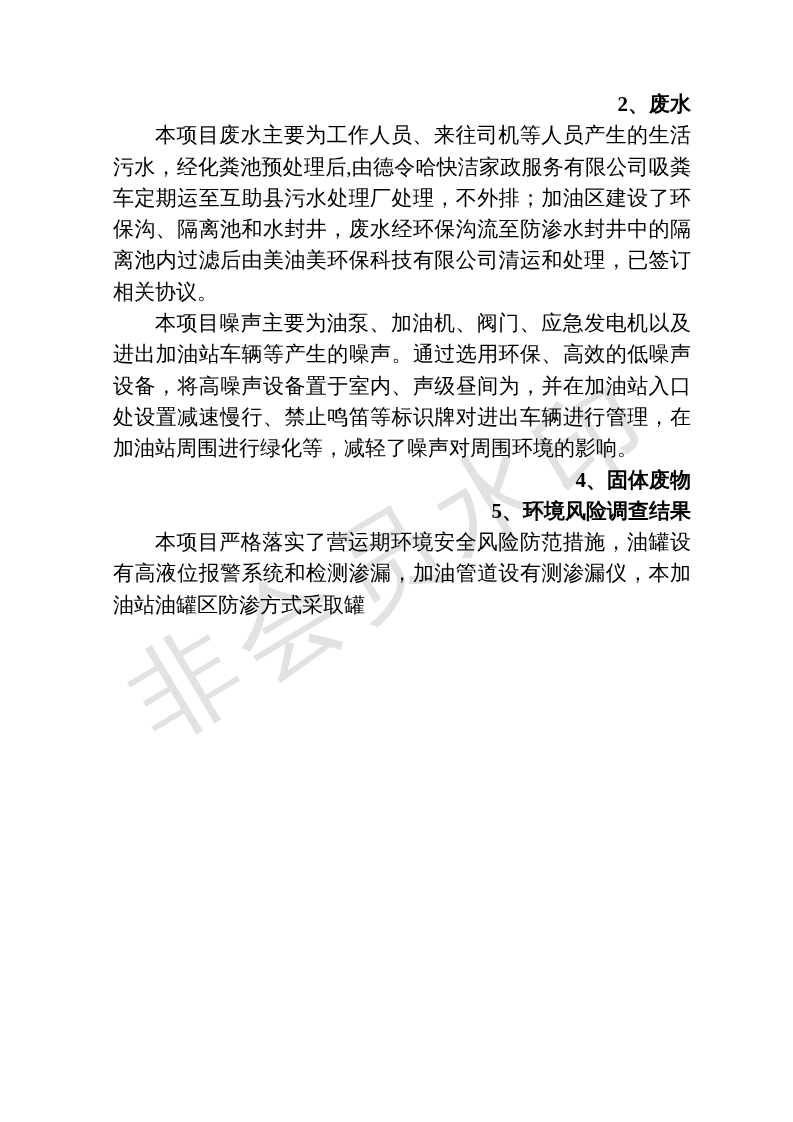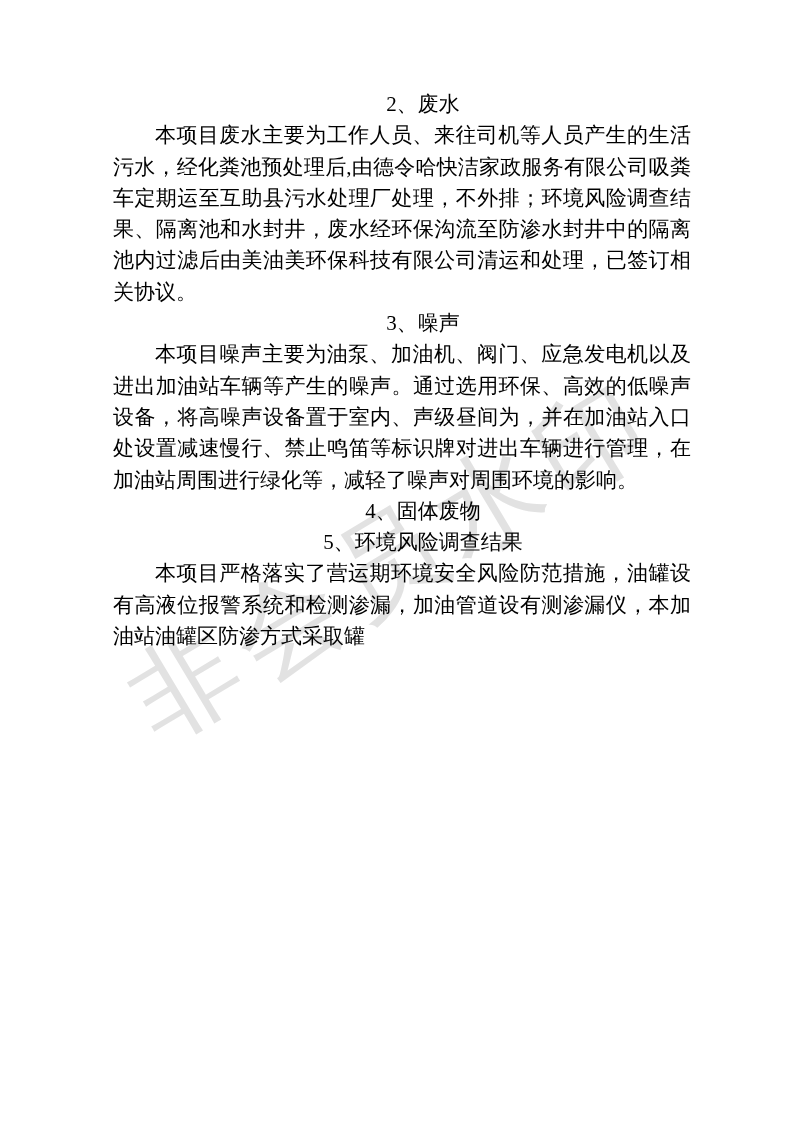--- a/index.html
+++ b/index.html
@@ -41,30 +41,30 @@
     line-height: 31.3px;
   }
   .para {
     margin: 0;
     padding: 0;
     text-indent: 2em;
     text-align: justify;
     word-break: break-all;
   }
   .para.heading {
-    text-align: center;
+    text-align: right;
+    font-weight: bold;
   }
 </style>
 </head>
 <body>
 
 <div class="page" style="background: rgb(255, 255, 255);">
   <div class="watermark" style="color: rgb(226, 226, 226);">非会员水印</div>
   <div class="doc-body" style="color: rgb(0, 0, 0);">
       <p class="para heading">2、废水</p>
-      <p class="para body">本项目废水主要为工作人员、来往司机等人员产生的生活污水，经化粪池预处理后,由德令哈快洁家政服务有限公司吸粪车定期运至互助县污水处理厂处理，不外排；环境风险调查结果、隔离池和水封井，废水经环保沟流至防渗水封井中的隔离池内过滤后由美油美环保科技有限公司清运和处理，已签订相关协议。</p>
-      <p class="para heading">3、噪声</p>
+      <p class="para body">本项目废水主要为工作人员、来往司机等人员产生的生活污水，经化粪池预处理后,由德令哈快洁家政服务有限公司吸粪车定期运至互助县污水处理厂处理，不外排；加油区建设了环保沟、隔离池和水封井，废水经环保沟流至防渗水封井中的隔离池内过滤后由美油美环保科技有限公司清运和处理，已签订相关协议。</p>
       <p class="para body">本项目噪声主要为油泵、加油机、阀门、应急发电机以及进出加油站车辆等产生的噪声。通过选用环保、高效的低噪声设备，将高噪声设备置于室内、声级昼间为，并在加油站入口处设置减速慢行、禁止鸣笛等标识牌对进出车辆进行管理，在加油站周围进行绿化等，减轻了噪声对周围环境的影响。</p>
       <p class="para heading">4、固体废物</p>
       <p class="para heading">5、环境风险调查结果</p>
       <p class="para body">本项目严格落实了营运期环境安全风险防范措施，油罐设有高液位报警系统和检测渗漏，加油管道设有测渗漏仪，本加油站油罐区防渗方式采取罐</p>
     </div>
 </div>
 
 </body></html>

